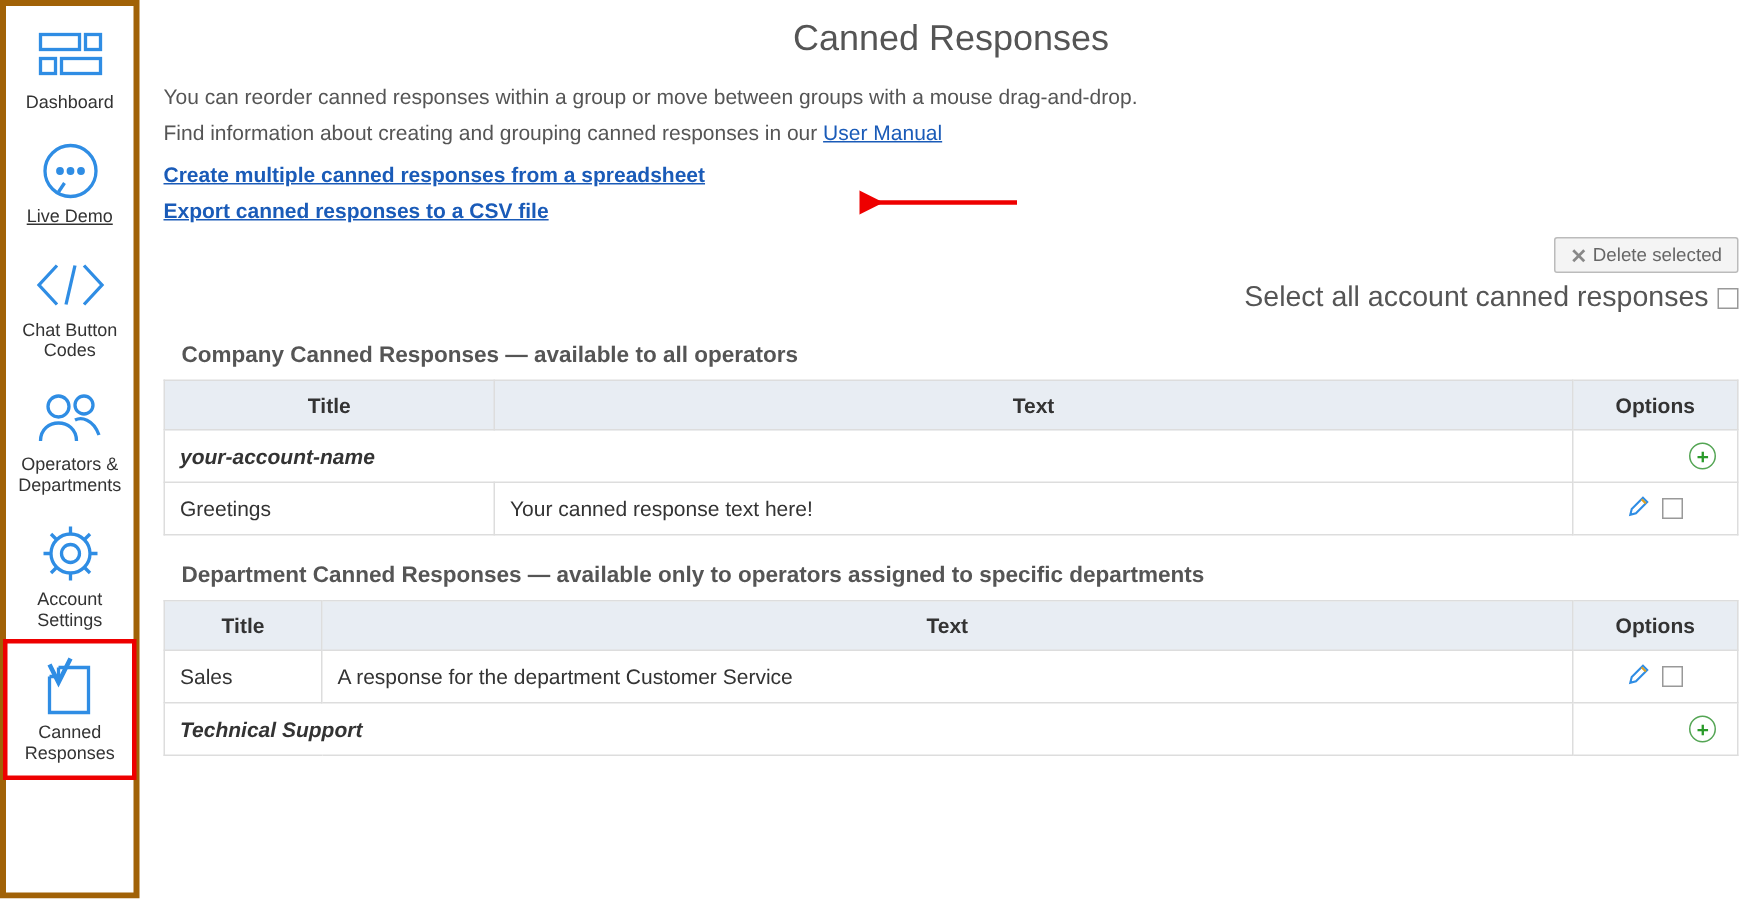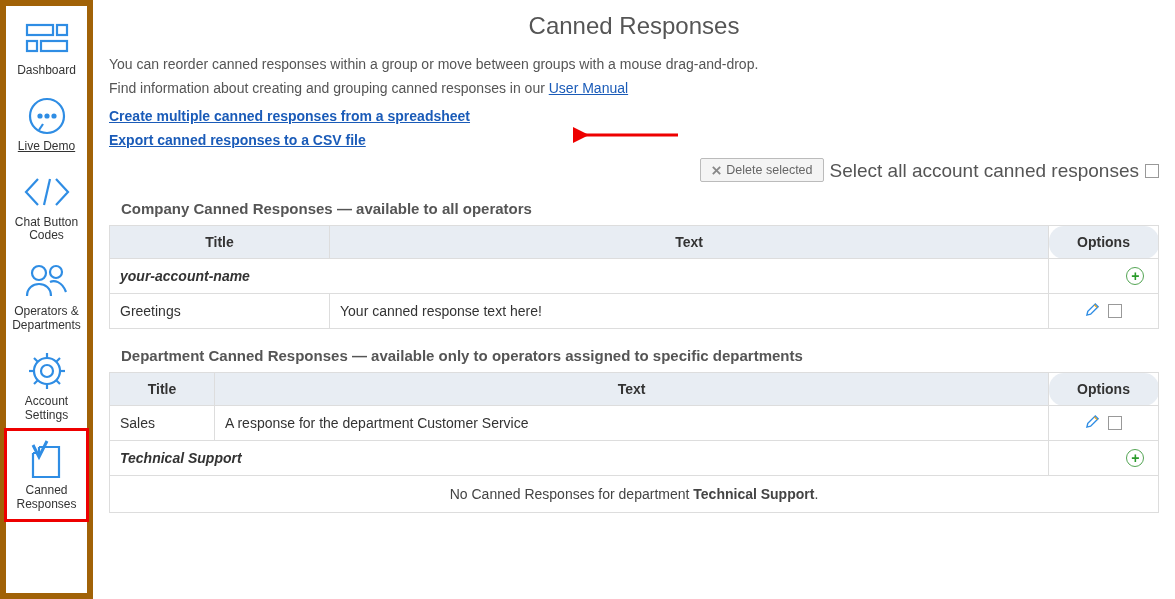--- a/index.html
+++ b/index.html
@@ -1,41 +1,41 @@
 <!DOCTYPE html>
 <html><head>
 <meta charset="utf-8">
 <style>
   * { box-sizing: border-box; margin: 0; padding: 0; }
   body { font-family: "Segoe UI", Tahoma, Arial, sans-serif; font-size: 14px; color: #333; background: #fff; }
   .container { display: flex; width: 1175px; height: 599px; }
-  .sidebar { width: 93px; border: 6px solid #a16207; display: flex; flex-direction: column; padding-top: 4px; }
+  .sidebar { width: 93px; border: 4px solid #a16207; display: flex; flex-direction: column; padding-top: 4px; }
   .side-item { display: flex; flex-direction: column; align-items: center; justify-content: center; padding: 6px 2px 8px; font-size: 12px; color: #333; text-align: center; line-height: 1.15; cursor: pointer; position: relative; }
   .side-item .icon-wrap { height: 48px; display:flex; align-items:center; justify-content:center; }
   .side-item svg { stroke:#2f8de4; fill:none; stroke-width:2.2; }
   .side-item span.label { margin-top: 0px; }
   .side-item.underlined span.label { text-decoration: underline; }
   .side-item.selected { outline: 3px solid #e00; outline-offset: -1px; }
   .main { flex:1; padding: 12px 16px 0 16px; position:relative; }
   h1.page-title { font-weight: 400; font-size: 24px; color:#555; text-align:center; margin-bottom: 16px; }
   .intro p { color:#555; margin-bottom: 8px; font-size:14px; }
   a.blue { color:#1a5bb8; text-decoration: underline; }
   a.bold { font-weight: 700; }
   .arrow-annot { position:absolute; left:480px; top:124px; }
-  .top-controls { display:flex; justify-content:flex-end; margin-top:10px; gap:6px; flex-direction:row; align-items:flex-end; }
+  .top-controls { display:flex; justify-content:flex-end; margin-top:10px; gap:6px; flex-direction:column; align-items:flex-end; }
   .btn { background:#f4f4f4; border:1px solid #bbb; border-radius:2px; font-size:12.5px; color:#666; padding:4px 10px; cursor:pointer; display:inline-flex; align-items:center; gap:4px;}
   .btn svg { width:11px; height:11px; stroke:#888; fill:none; stroke-width:2;}
   .select-all { font-size:19px; color:#555; display:flex; align-items:center; gap:6px;}
   .cb { width:14px; height:14px; border:1px solid #999; background:#fff; display:inline-block;}
   .section-title { font-size:15px; color:#555; font-weight:700; margin: 18px 12px 8px; }
   table.resp { width:100%; border-collapse: collapse; border:1px solid #ddd; table-layout:fixed;}
   table.resp th { background:#e8edf3; color:#333; font-weight:700; padding:8px 12px; border:1px solid #ddd; }
   table.resp td { padding:8px 10px; border:1px solid #ddd; vertical-align:middle;}
   th.col-title, td.col-title { width:220px; }
-  th.col-opts, td.col-opts { width:110px; text-align:center;border-radius:15px;}
+  th.col-opts, td.col-opts { width:110px; text-align:center;}
   tr.group-row td { font-style: italic; font-weight:700; background:#fff; color:#333; }
   tr.group-row td.col-opts { text-align:right; padding-right:14px;}
   tr.no-resp td { text-align:center; color:#444; font-size:14px; padding:10px;}
   .add-circle { display:inline-flex; width:18px; height:18px; border:1px solid #54a554; border-radius:50%; align-items:center; justify-content:center; color:#2a9b2a; font-weight:700; font-size:14px; line-height:1; cursor:pointer;}
   .opt-icons { display:inline-flex; gap:8px; align-items:center; justify-content:center;}
   .pencil-icon svg{ width:15px; height:15px; }
   strong { font-weight:700; }
 </style>
 </head>
 <body>
@@ -211,22 +211,17 @@
                     <path d="M10 3l3 3" stroke="#e0a020" stroke-width="1.5"></path>
                   </svg></span>
               <span class="cb"></span>
             </span>
           </td>
         </tr>
         <tr class="group-row">
           <td colspan="2">Technical Support</td>
           <td class="col-opts"><span class="add-circle">+</span></td>
         </tr>
-        <tr class="no-resp">
-          <td colspan="3">
-            <span>No Canned Responses for department </span><strong>Technical Support</strong><span>.</span>
-          </td>
-        </tr>
       </tbody>
     </table>
 
   </div>
 </div>
 
 </body></html>

